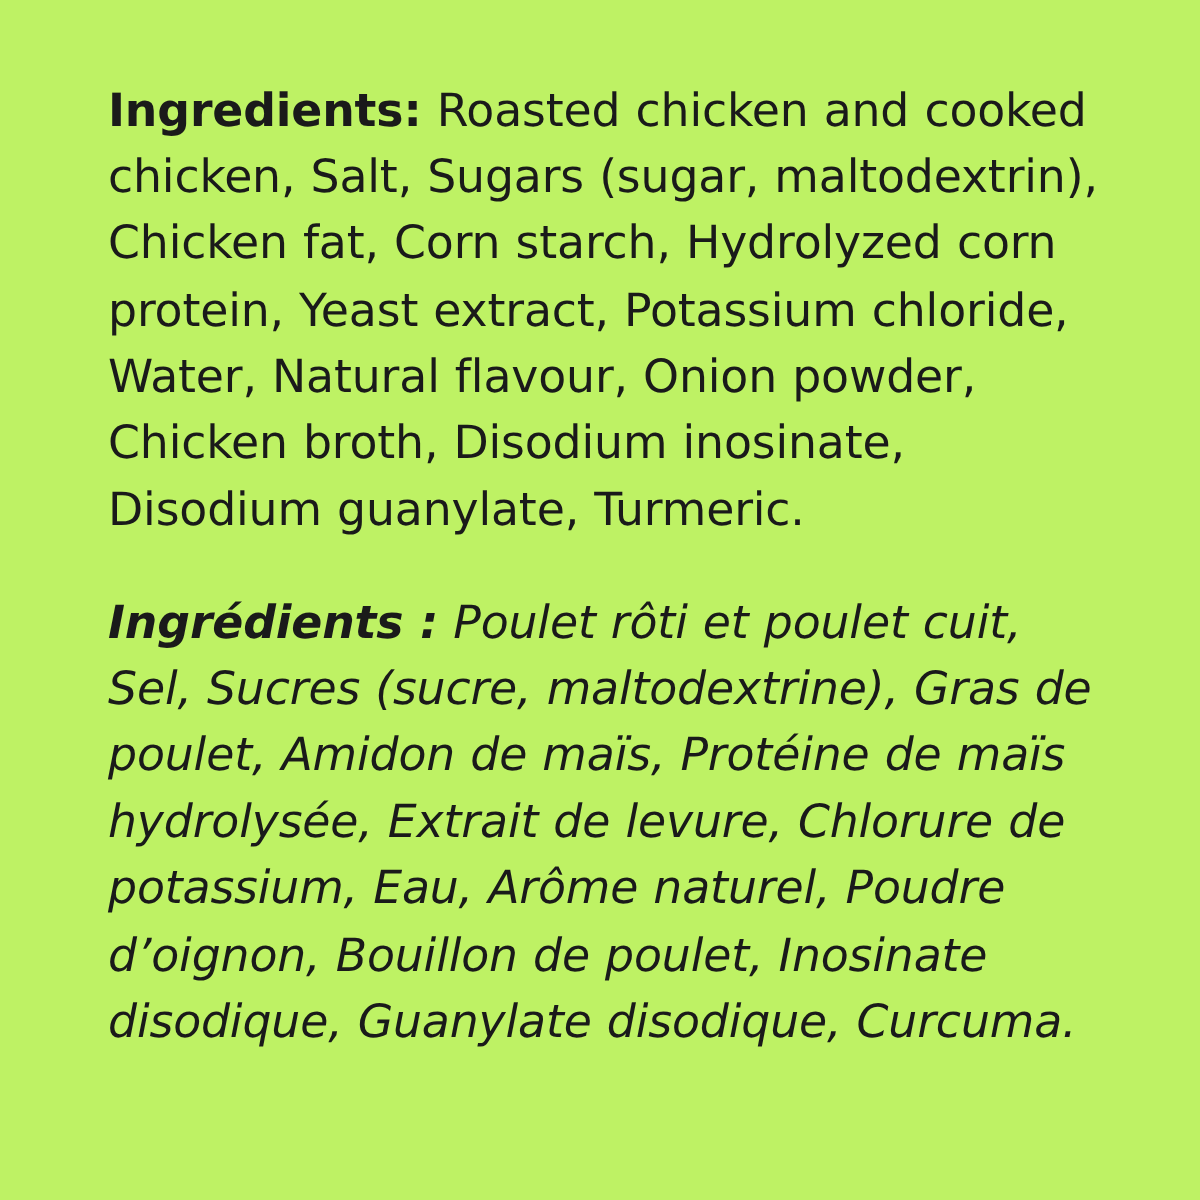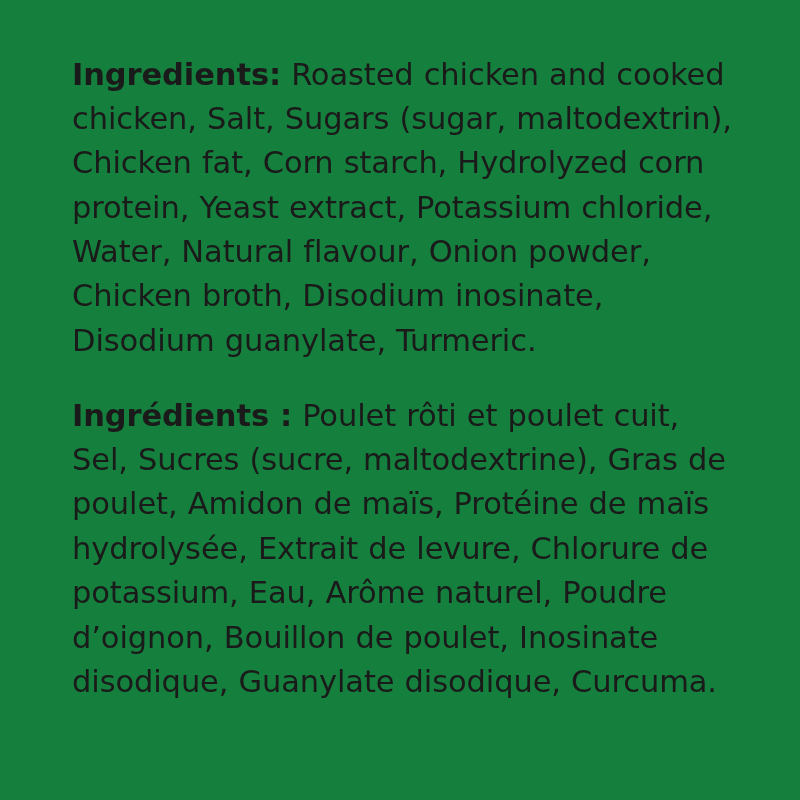--- a/index.html
+++ b/index.html
@@ -11,32 +11,33 @@
     height: 800px;
     background: #ffffff;
     font-family: "DejaVu Sans", "Liberation Sans", sans-serif;
     overflow: hidden;
   }
   .label-panel {
     box-sizing: border-box;
     width: 800px;
     height: 800px;
     padding: 22px 68px 0 72px;
-    background: #15803d;
+    background: #bef264;
   }
   .ingredient-block {
     color: #1a1a1a;
     font-size: 30.5px;
     line-height: 1.455;
     letter-spacing: -0.1px;
     text-align: left;
     word-spacing: 0.5px;
   }
   .ingredient-block + .ingredient-block {
     margin-top: 2px;
+    font-style: italic;
   }
   .heading {
     font-weight: bold;
   }
   .body-text {
     font-weight: normal;
   }
 </style>
 </head>
 <body>

